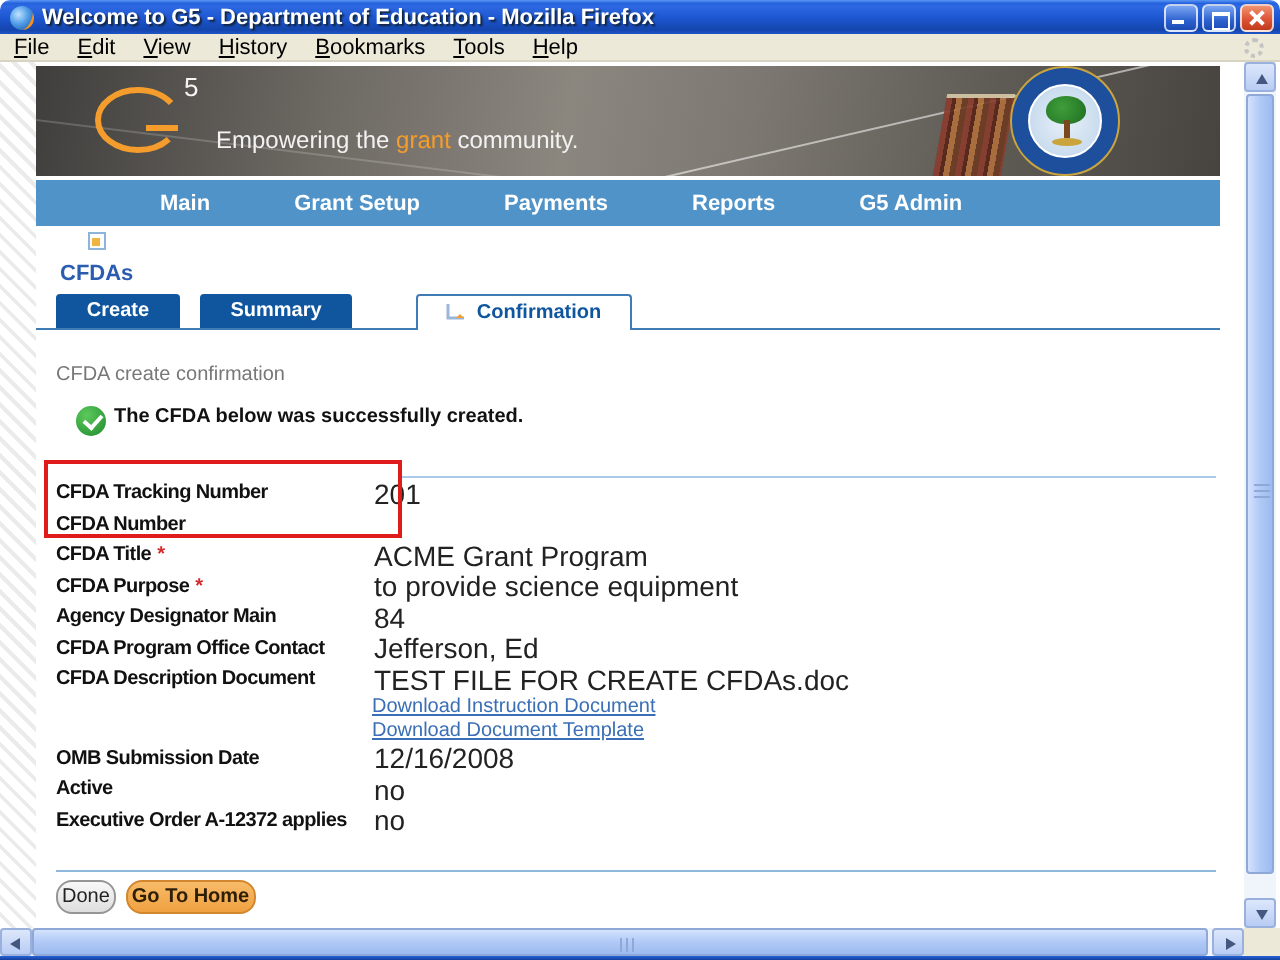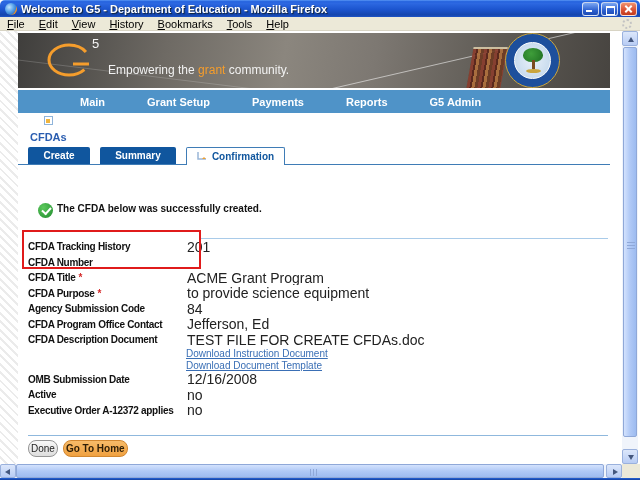--- a/index.html
+++ b/index.html
@@ -84,21 +84,21 @@
   .crumb-text { color:#2a5db0; font-size:11px; font-weight:bold; }
 
   
   .tabline { position:absolute; left:18px; top:133px; width:592px; height:1px; background:#3f7cb6; }
   .tabs { position:absolute; left:28px; top:116px; height:17px; display:flex; gap:10px; }
   .tab { height:17px; display:flex; align-items:center; justify-content:center;
     font-size:10px; font-weight:bold; border-radius:2px 2px 0 0; }
   .tab.filled { background:#10569e; color:#fff; }
   .tab.active { background:#fff; color:#10569e; border:1px solid #3f7cb6; border-bottom:none;
     height:18px; z-index:2; gap:5px; }
-  .tab-create { width:62px; } .tab-summary { width:76px; } .tab-confirm { width:99px; }
+  .tab-create { width:62px; } .tab-summary { width:76px; } .tab-confirm { width:108px;margin-left:22px; }
 
   
   .page-heading { position:absolute; left:28px; top:151px; color:#777; font-size:10px; }
   .success-row { position:absolute; left:38px; top:172px; display:flex; align-items:flex-start; gap:4px; }
   .check-icon { width:15px; height:15px; border-radius:50%;
     background:radial-gradient(circle at 35% 30%, #5cc95c, #1f8a2d); position:relative; flex:0 0 auto; }
   .check-icon:after { content:""; position:absolute; left:4px; top:3.5px; width:7px; height:4px;
     border-left:2px solid #fff; border-bottom:2px solid #fff; transform:rotate(-48deg); }
   .success-text { font-size:10px; font-weight:bold; color:#111; }
 
@@ -217,50 +217,51 @@
       <div class="tab filled tab-summary">Summary</div>
       <div class="tab active tab-confirm">
         <svg class="conf-icon" viewBox="0 0 10 9">
           <path d="M1 0 v7 h8" fill="none" stroke="#9ab6d8" stroke-width="1.5"></path>
           <path d="M5 7 l4 0 -2 -2 z" fill="#f0a030"></path>
         </svg>
         <span>Confirmation</span>
       </div>
     </div>
 
+    <div class="page-heading">CFDA create confirmation</div>
     <div class="success-row">
       <div class="check-icon"></div>
       <span class="success-text">The CFDA below was successfully created.</span>
     </div>
 
     <div class="hr-top"></div>
     <div class="hr-bottom"></div>
     <div class="red-box"></div>
 
     <div class="fields">
       <div class="frow">
-        <span class="flabel">CFDA Tracking History</span>
+        <span class="flabel">CFDA Tracking Number</span>
         <span class="fval">201</span>
       </div>
       <div class="frow">
         <span class="flabel">CFDA Number</span>
         <span class="fval"></span>
       </div>
       <div class="frow">
         <span class="flabel">CFDA Title</span>
         <span class="req">*</span>
         <span class="fval">ACME Grant Program</span>
       </div>
       <div class="frow">
         <span class="flabel">CFDA Purpose</span>
         <span class="req">*</span>
         <span class="fval">to provide science equipment</span>
       </div>
       <div class="frow">
-        <span class="flabel">Agency Submission Code</span>
+        <span class="flabel">Agency Designator Main</span>
         <span class="fval">84</span>
       </div>
       <div class="frow">
         <span class="flabel">CFDA Program Office Contact</span>
         <span class="fval">Jefferson, Ed</span>
       </div>
       <div class="frow">
         <span class="flabel">CFDA Description Document</span>
         <span class="fval">TEST FILE FOR CREATE CFDAs.doc</span>
       </div>

